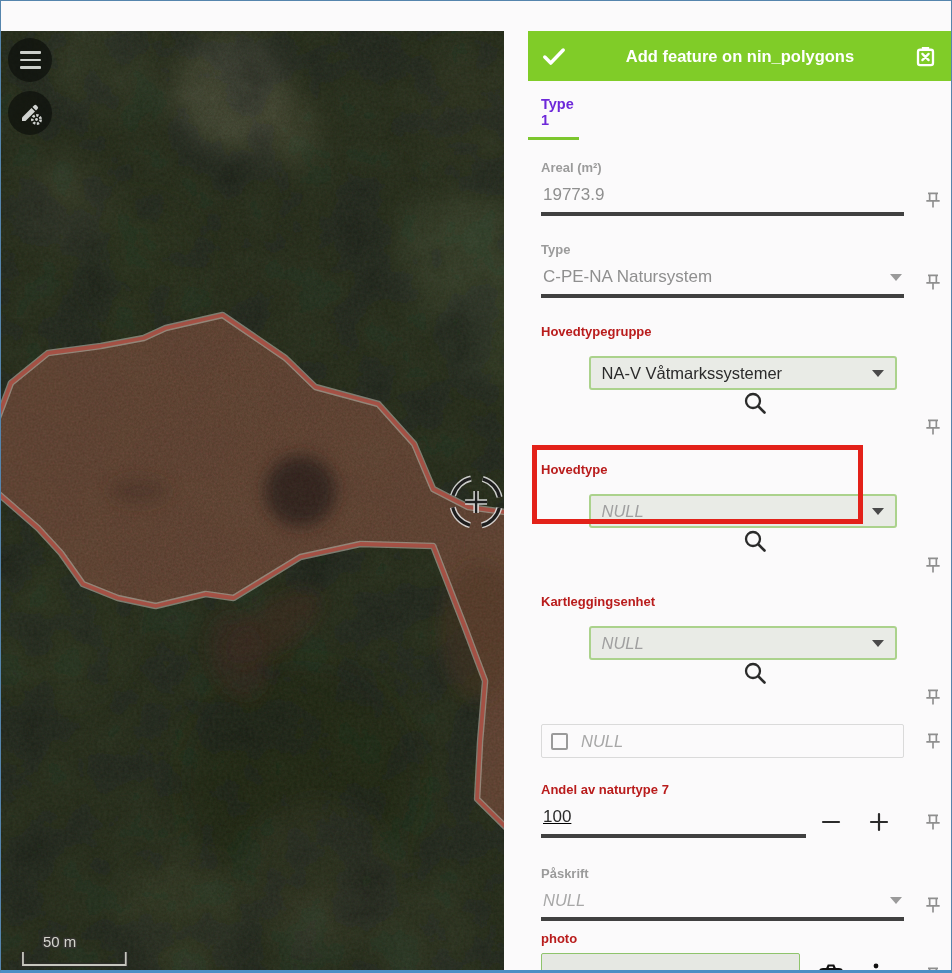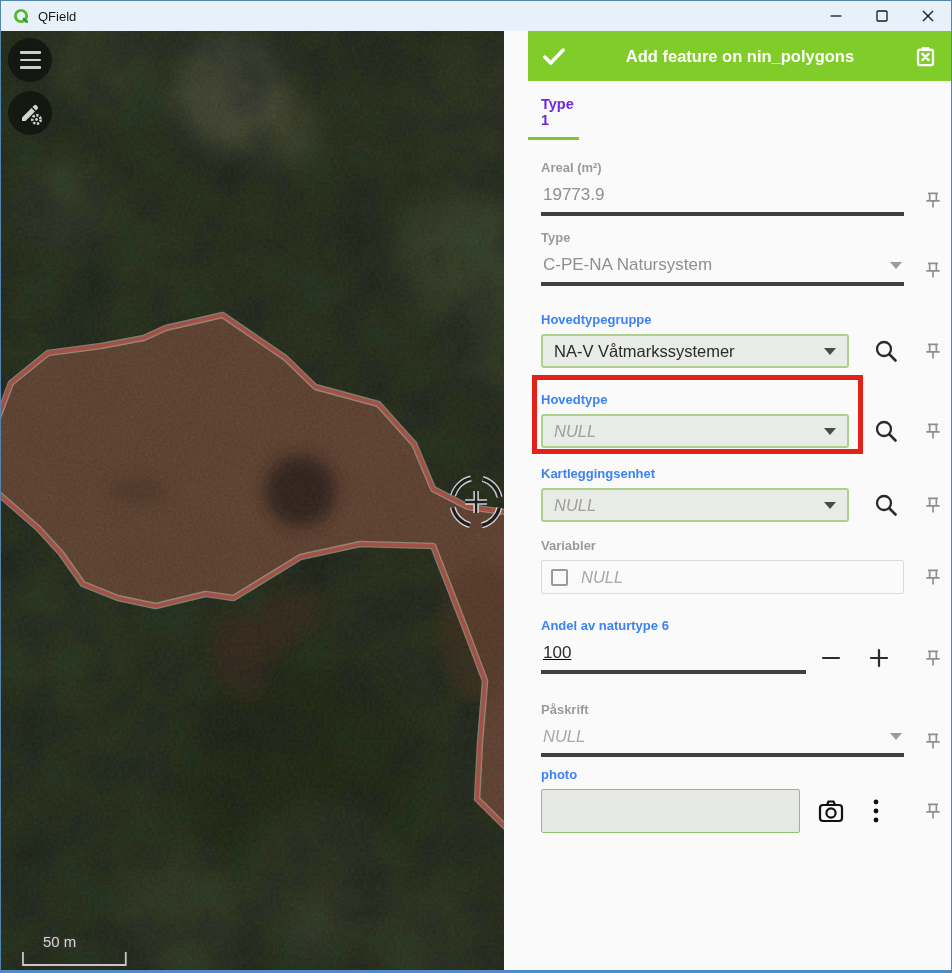--- a/index.html
+++ b/index.html
@@ -23,21 +23,21 @@
   
   .panel{position:absolute;left:527px;top:30px;right:0;bottom:0;background:#fbfafb;overflow:hidden;}
   .phead{height:50px;background:#80cc28;display:flex;align-items:center;padding:0 13px;}
   .phead-title{flex:1;text-align:center;color:#ffffff;font-weight:700;font-size:16.5px;}
   .icon-btn{display:flex;align-items:center;justify-content:center;}
   .tabbar{padding-top:15px;}
   .tab{display:inline-block;box-sizing:border-box;width:51px;padding:0 0 9px 13px;
        color:#6d28d9;font-weight:700;font-size:14.5px;border-bottom:3px solid #7cc62e;}
   .form{padding-left:13px;}
   .field{margin-top:24px;}
-  .flabel{font-size:13px;font-weight:700;color:#3b82f6;}
+  .flabel{font-size:13px;font-weight:700;color:#b91c1c;}
   .flabel.dis{color:#9b9b9b;}
   .row{display:flex;align-items:center;width:403px;}
   .uline{display:flex;align-items:center;width:363px;box-sizing:border-box;
          padding:2px 2px 7px 2px;border-bottom:4px solid #404040;}
   .uline.short{width:265px;text-decoration:underline;}
   .val{font-size:17px;color:#2b2b2b;flex:1;}
   .val.dis{color:#8f8f8f;}
   .nullv{font-style:italic;color:#a8a8a8;font-size:16.5px;flex:1;}
   .arrow{width:0;height:0;border:6px solid transparent;border-top:7.5px solid #4a4a4a;margin-top:6px;}
   .arrow.dis{border-top-color:#9a9a9a;}
@@ -54,52 +54,29 @@
   .stepbtn{display:flex;align-items:center;justify-content:center;width:26px;}
   .stepbtn.minus{margin-left:12px;}
   .stepbtn.plus{margin-left:22px;}
   .photobox{width:259px;height:44px;box-sizing:border-box;background:#e6e8e3;
             border:1.5px solid #8fc46c;border-radius:2px;}
   .cam{margin-left:17px;display:flex;align-items:center;}
   .kebab{margin-left:27px;display:flex;align-items:center;}
   .hl{position:relative;}
   .red-rect{position:absolute;left:-9px;top:-17px;width:331px;height:79px;box-sizing:border-box;
             border:5px solid #e32119;pointer-events:none;}
-  .mt1{margin-top:20px;} .mt2{margin-top:14px;} .mt3{margin-top:26px;} .mt5{margin-top:18px;}
+  .mt1{margin-top:20px;} .mt2{margin-top:26px;} .mt3{margin-top:26px;} .mt5{margin-top:18px;}
   .mt6{margin-top:16px;} .mt7{margin-top:24px;} .mt8{margin-top:28px;} .mt9{margin-top:10px;}
-  .gap8{margin-top:8px;} .gap9{margin-top:7px;} .gap7{margin-top:7px;}
+  .gap8{margin-top:8px;} .gap9{margin-top:17px;flex-direction:column;} .gap7{margin-top:7px;}
 </style>
 </head>
 <body>
 
 <div class="window">
 
-  <div class="titlebar">
-    <svg class="tb-logo" viewBox="0 0 20 20">
-      <circle cx="9.4" cy="9.4" r="6.6" fill="none" stroke="#57b931" stroke-width="3.4"></circle>
-      <path d="M12.8,12.8 L16.2,16.2" stroke="#2f9a28" stroke-width="3" stroke-linecap="round"></path>
-    </svg>
-    <span class="tb-title">QField</span>
-    <span class="tb-spacer"></span>
-    <div class="tb-btn">
-      <svg width="12" height="12" viewBox="0 0 12 12">
-          <path d="M0.5,6 H11.5" stroke="#1a1a1a" stroke-width="1.3"></path>
-        </svg>
-    </div>
-    <div class="tb-btn">
-      <svg width="12" height="12" viewBox="0 0 12 12">
-          <rect x="1" y="1" width="10" height="10" rx="1" fill="none" stroke="#1a1a1a" stroke-width="1.3"></rect>
-        </svg>
-    </div>
-    <div class="tb-btn">
-      <svg width="12" height="12" viewBox="0 0 12 12">
-          <path d="M1,1 L11,11 M11,1 L1,11" stroke="#1a1a1a" stroke-width="1.4"></path>
-        </svg>
-    </div>
-  </div>
 
   <div class="map">
     <svg width="527" height="940" viewBox="0 0 528 940" preserveAspectRatio="none">
       <defs>
         <filter id="blurA" x="-60%" y="-60%" width="220%" height="220%">
             <feGaussianBlur stdDeviation="14"></feGaussianBlur>
           </filter>
         <filter id="blurB" x="-60%" y="-60%" width="220%" height="220%">
             <feGaussianBlur stdDeviation="8"></feGaussianBlur>
           </filter>
@@ -305,36 +282,35 @@
           </div>
           <div class="pin">
             <svg width="20" height="22" viewBox="0 0 24 24">
               <path d="M6,4 H18 M8,4 V13 M16,4 V13 M4,13 H20 M12,13 V21" fill="none" stroke="#8f8f8f" stroke-width="2"></path>
             </svg>
           </div>
         </div>
       </div>
 
       <div class="field mt6">
-        <div class="flabel dis">Variabler</div>
         <div class="row gap7">
           <div class="vbox">
             <span class="chk"></span>
             <span class="nullv">NULL</span>
           </div>
           <div class="pin">
             <svg width="20" height="22" viewBox="0 0 24 24">
               <path d="M6,4 H18 M8,4 V13 M16,4 V13 M4,13 H20 M12,13 V21" fill="none" stroke="#8f8f8f" stroke-width="2"></path>
             </svg>
           </div>
         </div>
       </div>
 
       <div class="field mt7">
-        <div class="flabel">Andel av naturtype 6</div>
+        <div class="flabel">Andel av naturtype 7</div>
         <div class="row gap8">
           <div class="uline short">
             <span class="val">100</span>
           </div>
           <div class="stepbtn minus">
             <svg width="24" height="24" viewBox="0 0 24 24">
               <path d="M4,12 H20" stroke="#2b2b2b" stroke-width="2.2" stroke-linecap="round"></path>
             </svg>
           </div>
           <div class="stepbtn plus">

